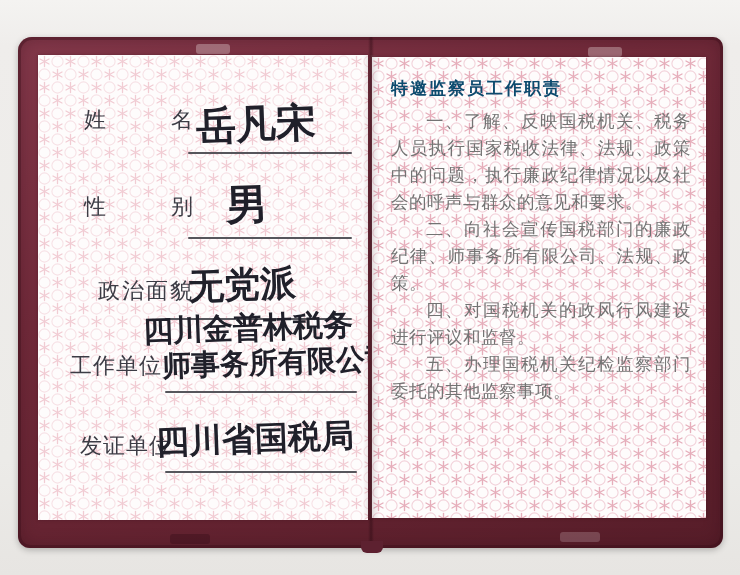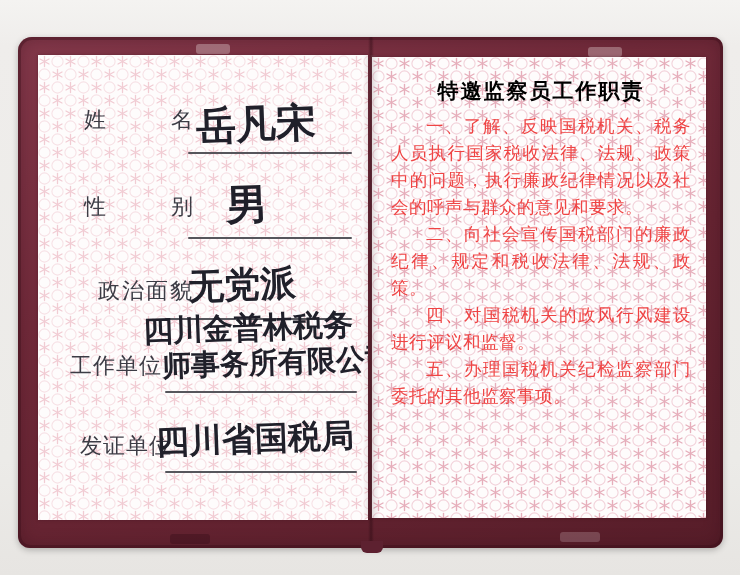--- a/index.html
+++ b/index.html
@@ -58,25 +58,25 @@
   }
   .rule{position:absolute;height:2px;background:#56565c;border-radius:1px;}
   .hand{
     position:absolute;color:#20202a;white-space:nowrap;
     font-family:"DejaVu Sans",sans-serif;font-weight:600;
     transform:rotate(-2deg);
   }
   
   .rp-content{position:absolute;left:19px;top:20px;width:300px;}
   .rp-title{
-    text-align:center;font-size:21px;font-weight:bold;color:#000000;
+    font-size:17px;font-weight:bold;color:#0c4a6e;
     letter-spacing:2px;margin:0 0 8px 0;white-space:nowrap;
   }
   .rp-body p{
-    margin:0;font-size:17.5px;line-height:27px;color:#ef4444;
+    margin:0;font-size:17.5px;line-height:27px;color:#737373;
     text-align:justify;text-indent:2em;letter-spacing:.5px;
   }
 </style>
 </head>
 <body>
 
 <svg width="0" height="0" style="position:absolute" aria-hidden="true">
   <defs>
     <pattern id="lace-left" width="26" height="26" patternUnits="userSpaceOnUse">
       <g stroke="#efc3cc" stroke-width="1.3" stroke-linecap="round">
@@ -150,21 +150,21 @@
 
   <div class="page page-right">
     <svg class="pattern-svg">
       <rect width="100%" height="100%" fill="url(#lace-right)"></rect>
     </svg>
 
     <div class="rp-content">
       <h1 class="rp-title">特邀监察员工作职责</h1>
       <div class="rp-body">
         <p>一、了解、反映国税机关、税务人员执行国家税收法律、法规、政策中的问题，执行廉政纪律情况以及社会的呼声与群众的意见和要求。</p>
-        <p>二、向社会宣传国税部门的廉政纪律、规定和税收法律、法规、政策。</p>
+        <p>二、向社会宣传国税部门的廉政纪律、师事务所有限公司、法规、政策。</p>
         <p>四、对国税机关的政风行风建设进行评议和监督。</p>
         <p>五、办理国税机关纪检监察部门委托的其他监察事项。</p>
       </div>
     </div>
   </div>
 
   <div class="seam"></div>
 </div>
 
 </body></html>

